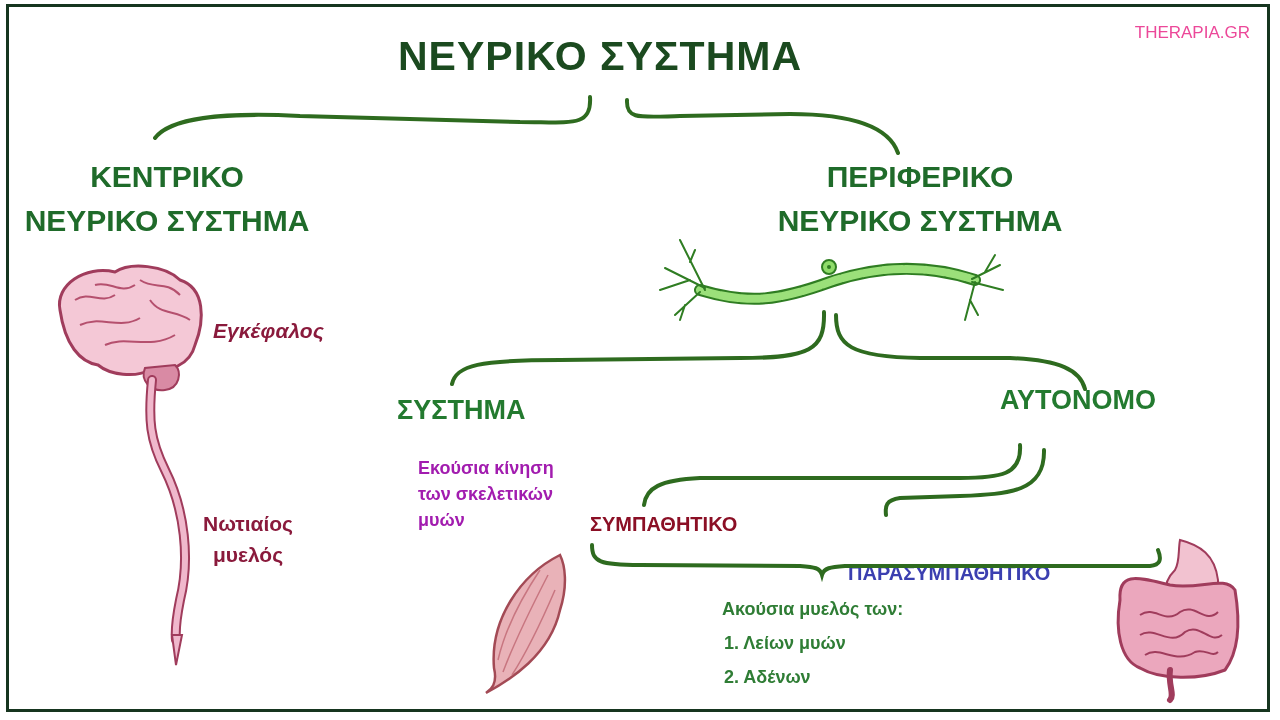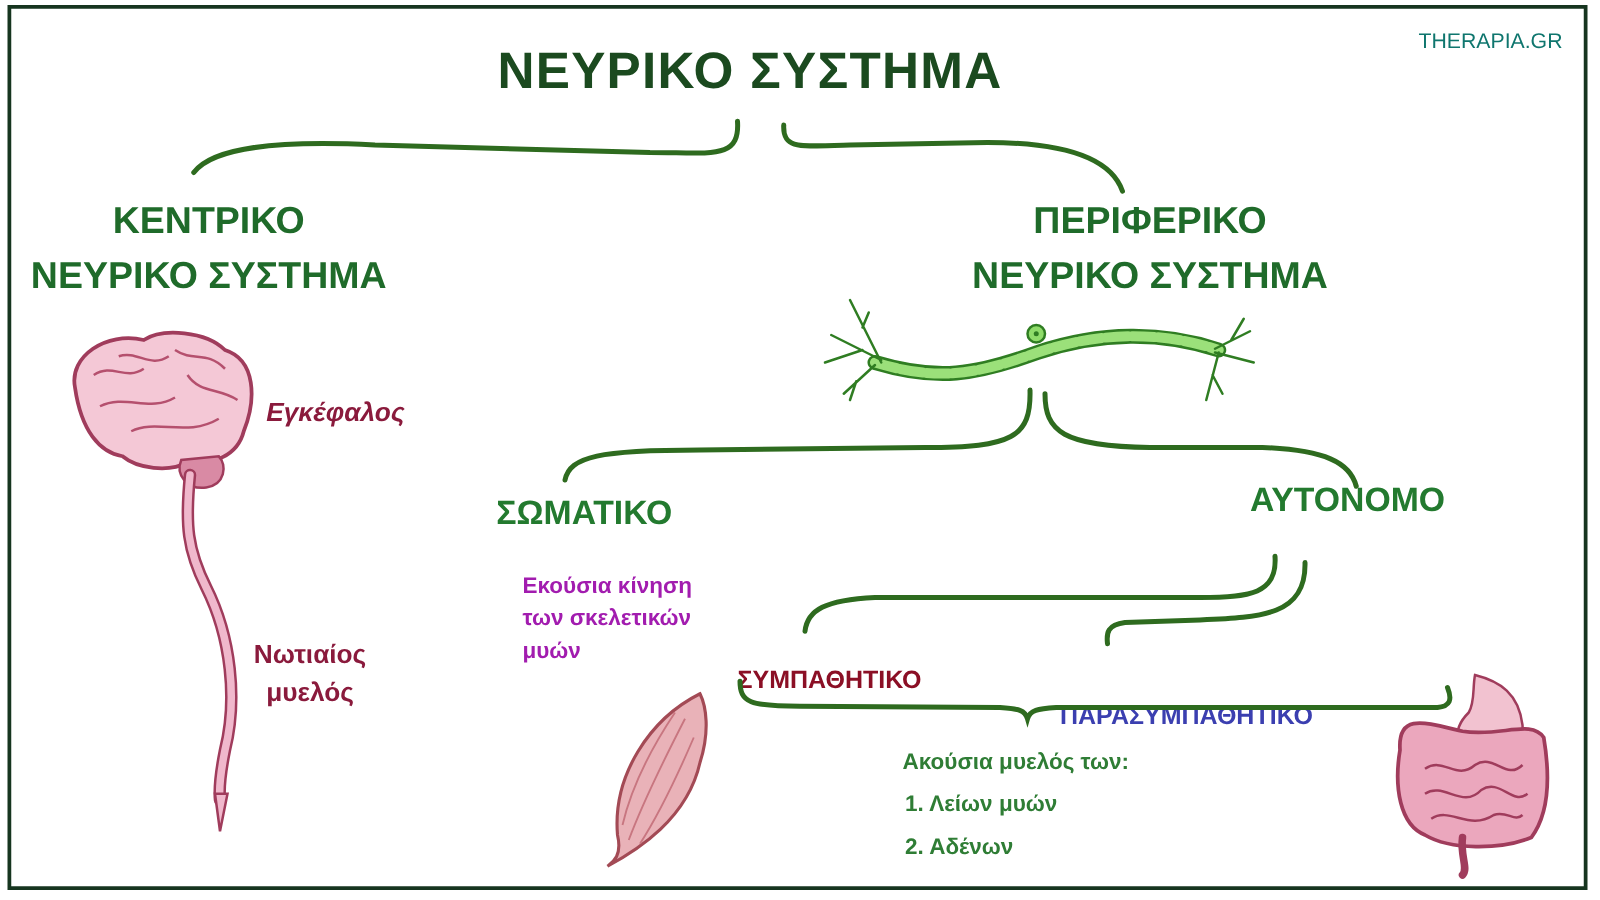--- a/index.html
+++ b/index.html
@@ -2,31 +2,31 @@
 <html><head>
 <meta charset="utf-8">
 <style>
   html, body { margin: 0; padding: 0; background: #ffffff; }
   body { width: 1280px; height: 720px; position: relative; overflow: hidden;
          font-family: "Liberation Sans", "DejaVu Sans", sans-serif; }
   .frame { position: absolute; left: 6px; top: 4px; width: 1264px; height: 708px;
            border: 3px solid #16351f; box-sizing: border-box; }
   .t { position: absolute; font-weight: bold; white-space: nowrap; }
   .title { left: 0; width: 1200px; top: 33px; font-size: 41px; color: #1b4a1f; text-align: center; letter-spacing: 1px; }
-  .brand { right: 30px; top: 23px; font-size: 17px; color: #0f766e; font-weight: normal; }
+  .brand { right: 30px; top: 23px; font-size: 17px; color: #ec4899; font-weight: normal; }
   .h2 { font-size: 30px; color: #1f6b2a; text-align: center; line-height: 44px; }
   .cns { left: 22px; width: 290px; top: 155px; }
   .pns { left: 770px; width: 300px; top: 155px; }
   .h3 { font-size: 27px; color: #237a2f; }
   .somatic { left: 397px; top: 395px; }
   .autonomic { left: 1000px; top: 385px; }
   .desc { font-size: 18px; color: #a21caf; text-align: left; line-height: 26px; }
   .voluntary { left: 418px; width: 140px; top: 455px; white-space: normal; }
   .invol { left: 722px; top: 592px; font-size: 18px; color: #2f7d35; line-height: 34px; }
-  .symp { left: 590px; top: 513px; font-size: 20px; color: #8b0f25; margin-top: 20px; }
+  .symp { left: 590px; top: 513px; font-size: 20px; color: #8b0f25; }
   .parasymp { left: 848px; top: 518px; font-size: 20px; color: #3b3fb0; margin-top: 44px; }
   .organ { font-size: 21px; color: #8a1a3c; }
   .brain-label { left: 213px; top: 319px; font-style: italic; }
   .cord-label { left: 203px; top: 508px; line-height: 31px; text-align: center; }
   svg { position: absolute; left: 0; top: 0; }
 </style>
 </head>
 <body>
 
 <div class="frame"></div>
@@ -36,21 +36,21 @@
 
 <div class="t h2 cns">
   <div>ΚΕΝΤΡΙΚΟ</div>
   <div>ΝΕΥΡΙΚΟ ΣΥΣΤΗΜΑ</div>
 </div>
 <div class="t h2 pns">
   <div>ΠΕΡΙΦΕΡΙΚΟ</div>
   <div>ΝΕΥΡΙΚΟ ΣΥΣΤΗΜΑ</div>
 </div>
 
-<div class="t h3 somatic">ΣΩΜΑΤΙΚΟ</div>
+<div class="t h3 somatic">ΣΥΣΤΗΜΑ</div>
 <div class="t h3 autonomic">ΑΥΤΟΝΟΜΟ</div>
 
 <div class="t desc voluntary">Εκούσια κίνηση των σκελετικών μυών</div>
 
 <div class="t symp">ΣΥΜΠΑΘΗΤΙΚΟ</div>
 <div class="t parasymp">ΠΑΡΑΣΥΜΠΑΘΗΤΙΚΟ</div>
 
 <div class="t invol">
   <div>Ακούσια μυελός των:</div>
   <div style="padding-left:2px">1. Λείων μυών</div>

